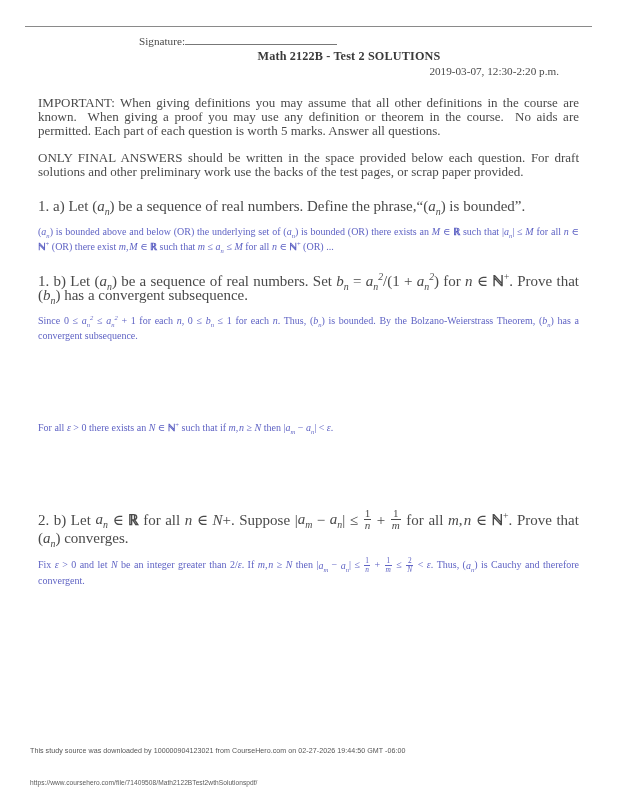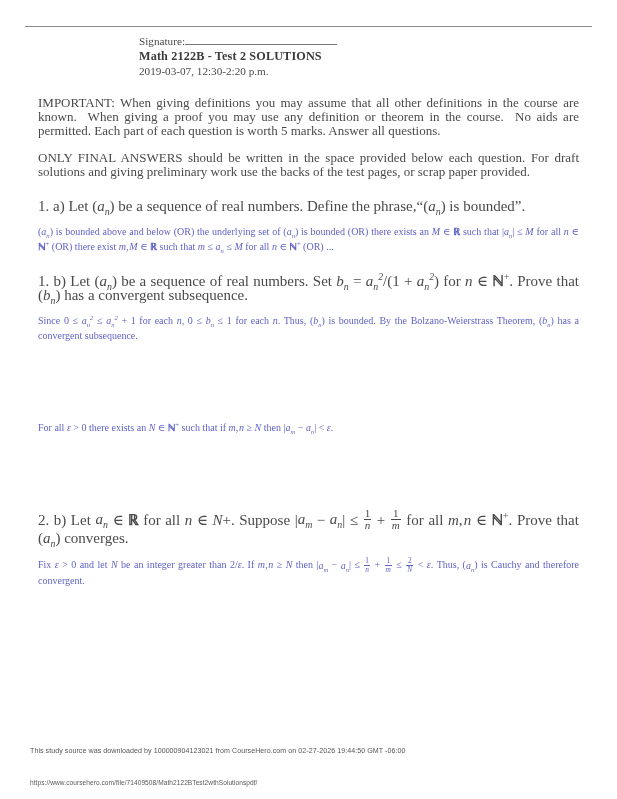--- a/index.html
+++ b/index.html
@@ -52,26 +52,28 @@
     margin-left: 0px;
     vertical-align: baseline;
   }
   .doc-title {
     font-size: 12.2px;
     font-weight: bold;
     color: #3a3a3a;
     line-height: 15px;
     letter-spacing: 0.15px;
     margin-top: 1px;
+    text-align: center;
   }
   .doc-date {
     font-size: 11.2px;
     color: #4a4a4a;
     line-height: 14px;
     margin-top: 0px;
+    text-align: right;
   }
 
   
   .body-col {
     position: absolute;
     left: 38px;
     top: 96px;
     width: 541px;
   }
 
@@ -166,21 +168,21 @@
     <div class="doc-title">Math 2122B - Test 2 SOLUTIONS</div>
     <div class="doc-date">2019-03-07, 12:30-2:20 p.m.</div>
   </div>
 
   <div class="body-col">
 
     <p class="para intro">IMPORTANT: When giving definitions you may assume that all other definitions in the course are known.&nbsp; When giving a proof you may use any definition or theorem in the course.&nbsp; No aids are permitted. Each part of each question is worth 5 marks. Answer all questions.</p>
 
     <div class="gap-sm"></div>
 
-    <p class="para intro">ONLY FINAL ANSWERS should be written in the space provided below each question. For draft solutions and giving preliminary work use the backs of the test pages, or scrap paper provided.</p>
+    <p class="para intro">ONLY FINAL ANSWERS should be written in the space provided below each question. For draft solutions and other preliminary work use the backs of the test pages, or scrap paper provided.</p>
 
     <div class="gap-md"></div>
 
     <p class="question">1. a) Let (<span class="mi">a<sub>n</sub></span>) be a sequence of real numbers. Define the phrase,“(<span class="mi">a<sub>n</sub></span>) is bounded”.</p>
 
     <div class="gap-sm"></div>
 
     <p class="answer">(<span class="mi">a<sub>n</sub></span>) is bounded above and below (OR) the underlying set of (<span class="mi">a<sub>n</sub></span>) is bounded (OR) there exists an <span class="mi">M</span> ∈ <span class="bb">ℝ</span> such that |<span class="mi">a<sub>n</sub></span>| ≤ <span class="mi">M</span> for all <span class="mi">n</span> ∈ <span class="bb">ℕ</span><sup class="up">+</sup> (OR) there exist <span class="mi">m</span>, <span class="mi">M</span> ∈ <span class="bb">ℝ</span> such that <span class="mi">m</span> ≤ <span class="mi">a<sub>n</sub></span> ≤ <span class="mi">M</span> for all <span class="mi">n</span> ∈ <span class="bb">ℕ</span><sup class="up">+</sup> (OR) ...</p>
 
     <div class="gap-md"></div>

